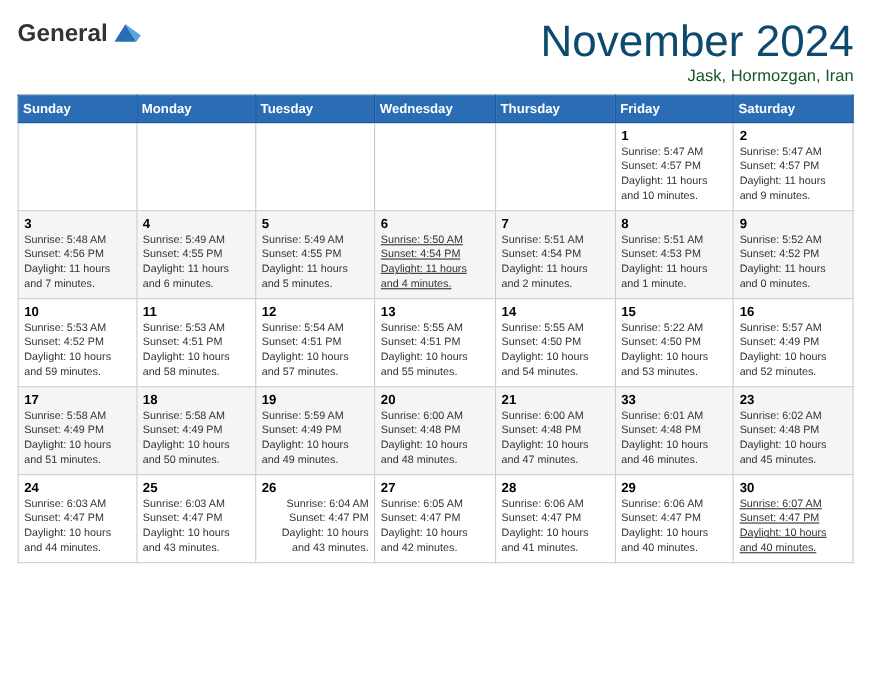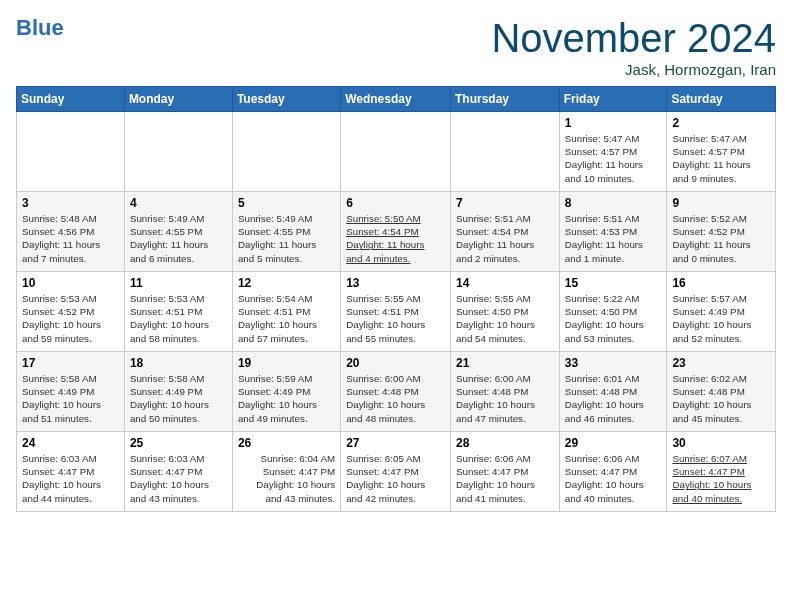--- a/index.html
+++ b/index.html
@@ -80,22 +80,26 @@
     .empty-cell {
       background: #fff !important;
     }
   </style>
 </head>
 <body>
 
 <div class="header">
   <div class="logo">
     <div>
-      <div style="display:flex;justify-content:flex-end;">
-        <span class="logo-text logo-blue">Blue</span>
+      <div style="display:flex;align-items:center;">
+        <span class="logo-text logo-general">General</span>
+        <svg class="logo-icon" viewBox="0 0 28 28">
+          <polygon points="4,22 14,6 24,22" fill="#2a6db5"></polygon>
+          <polygon points="14,6 24,22 28,16" fill="#5ba3e0"></polygon>
+        </svg>
       </div>
     </div>
   </div>
   <div class="title-block">
     <div class="month-title">November 2024</div>
     <div class="subtitle">Jask, Hormozgan, Iran</div>
   </div>
 </div>
 
 <table>

